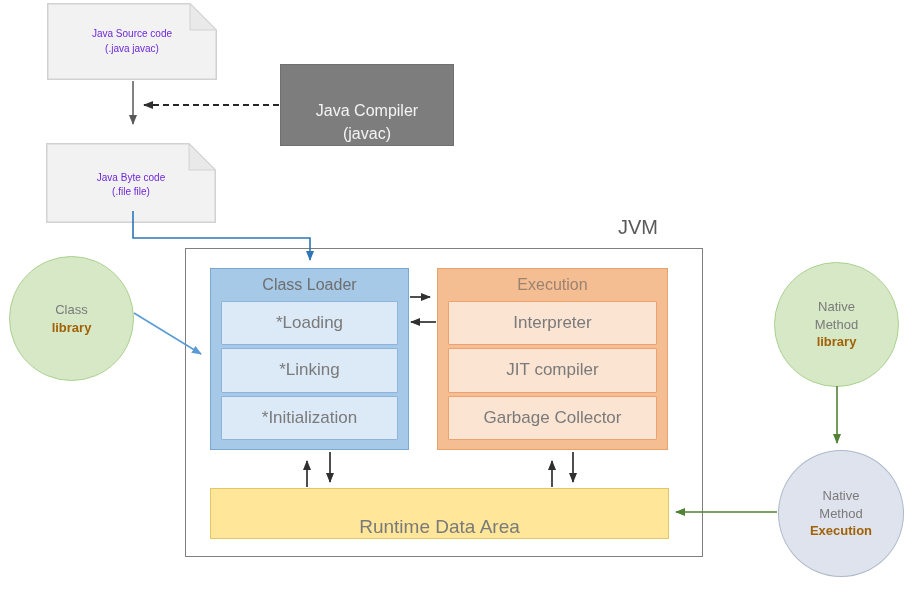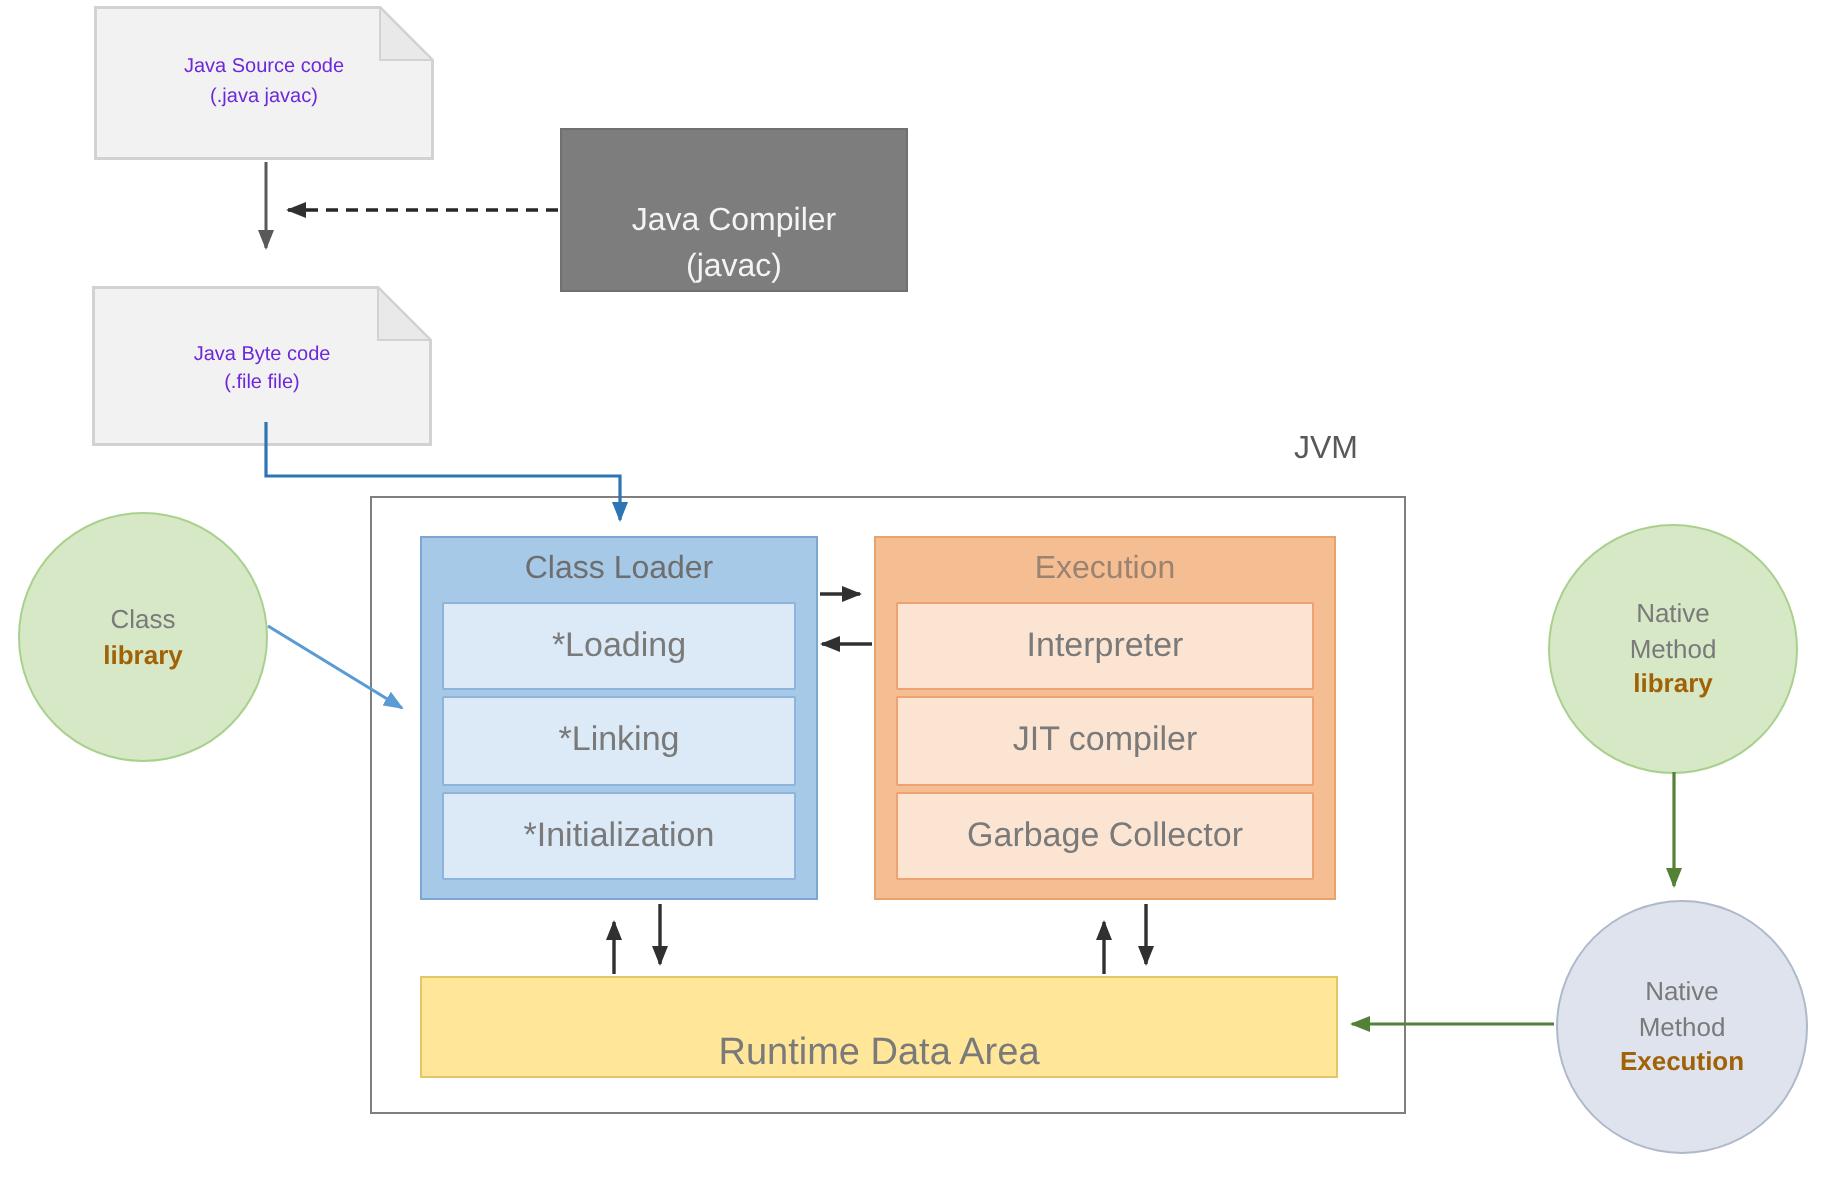--- a/index.html
+++ b/index.html
@@ -33,21 +33,21 @@
   }
   .circle .bold-line{font-weight:bold;color:#a16207;}
   .circle-green{background:#d7e8c6;border:1px solid #a9d18e;}
   .circle-gray{background:#dee3ed;border:1px solid #aeb9c9;}
   .circle-class-library{left:9px;top:256px;width:123px;height:123px;}
   .circle-nm-library{left:774px;top:262px;width:123px;height:123px;}
   .circle-nm-interface{left:778px;top:450px;width:124px;height:125px;}
 
   
   .jvm-box{left:185px;top:248px;width:516px;height:307px;border:1.5px solid #7f7f7f;background:transparent;}
-  .jvm-label{left:618px;top:216px;width:90px;text-align:center;font-size:16px;color:#595959;}
+  .jvm-label{left:618px;top:216px;width:90px;text-align:left;font-size:20px;color:#595959;}
 
   
   .engine{position:absolute;top:268px;height:182px;box-sizing:border-box;display:flex;flex-direction:column;}
   .engine-blue{left:210px;width:199px;background:#a6c9e8;border:1px solid #7ca7d2;}
   .engine-orange{left:437px;width:231px;background:#f5bd92;border:1px solid #e8a26b;}
   .engine-header{
     height:32px;flex:0 0 32px;display:flex;align-items:center;justify-content:center;
     font-size:16px;color:#6e6e6e;
   }
   .engine-orange .engine-header{color:#9b8372;}

